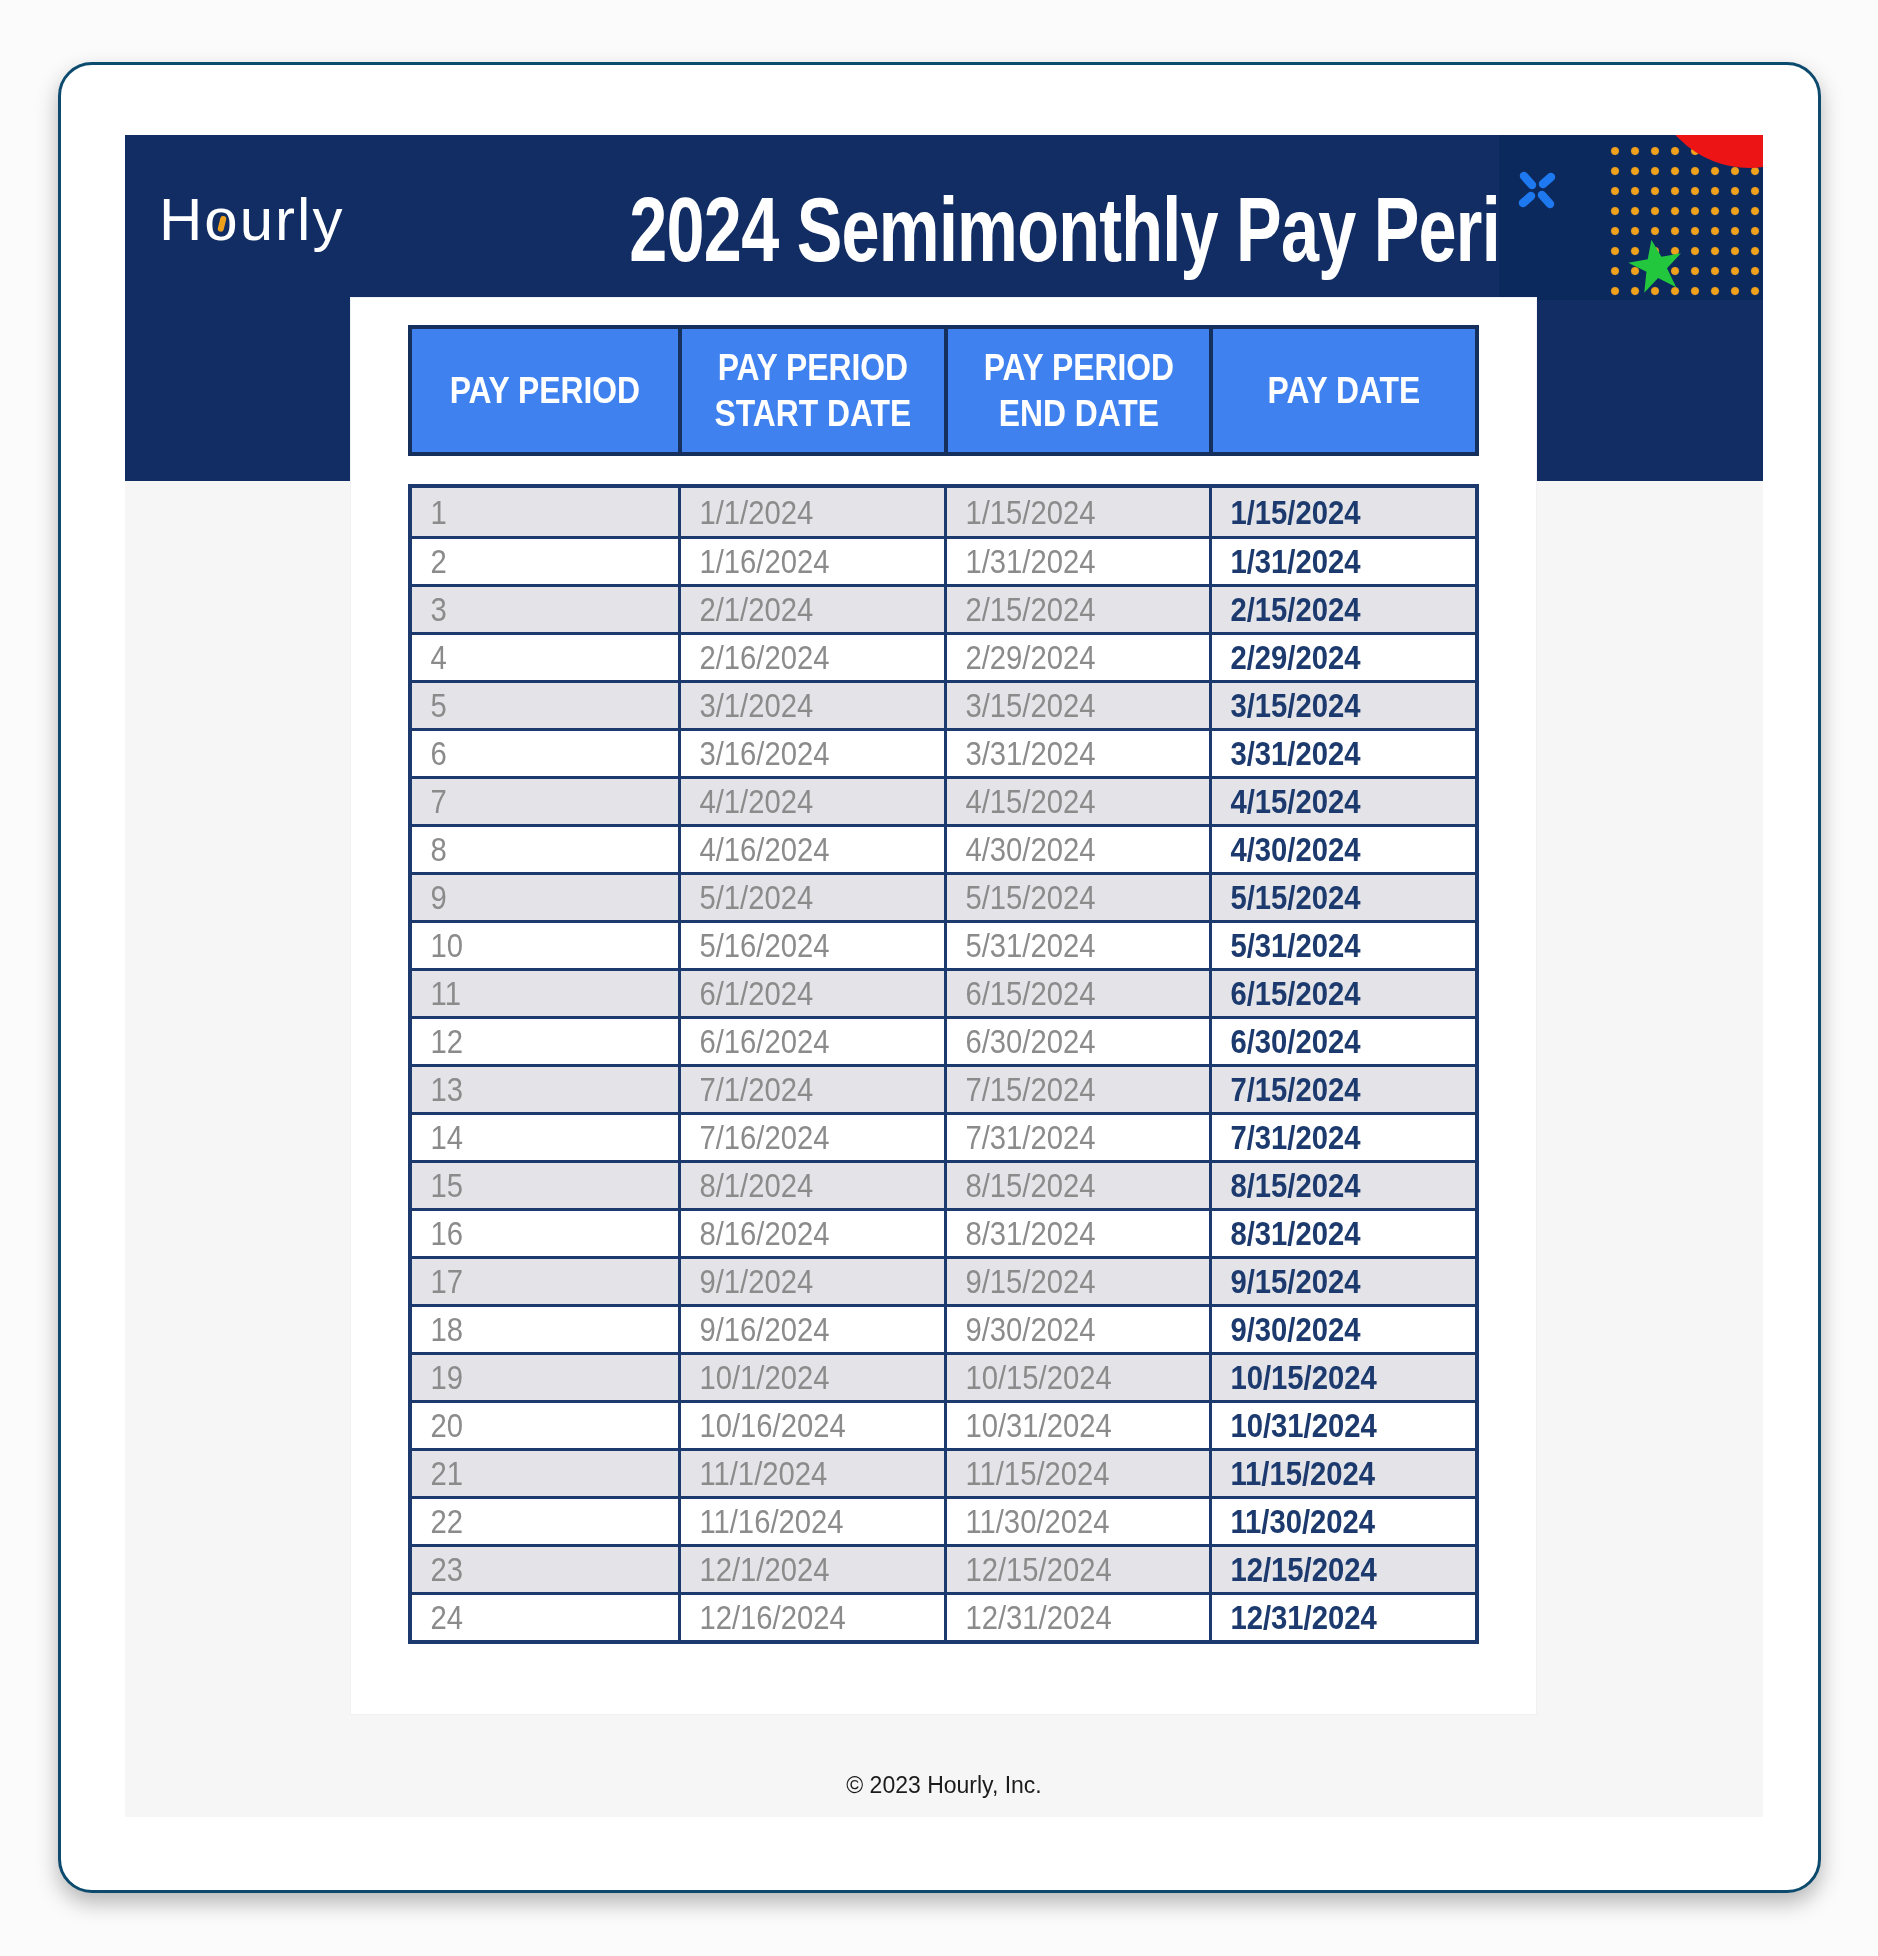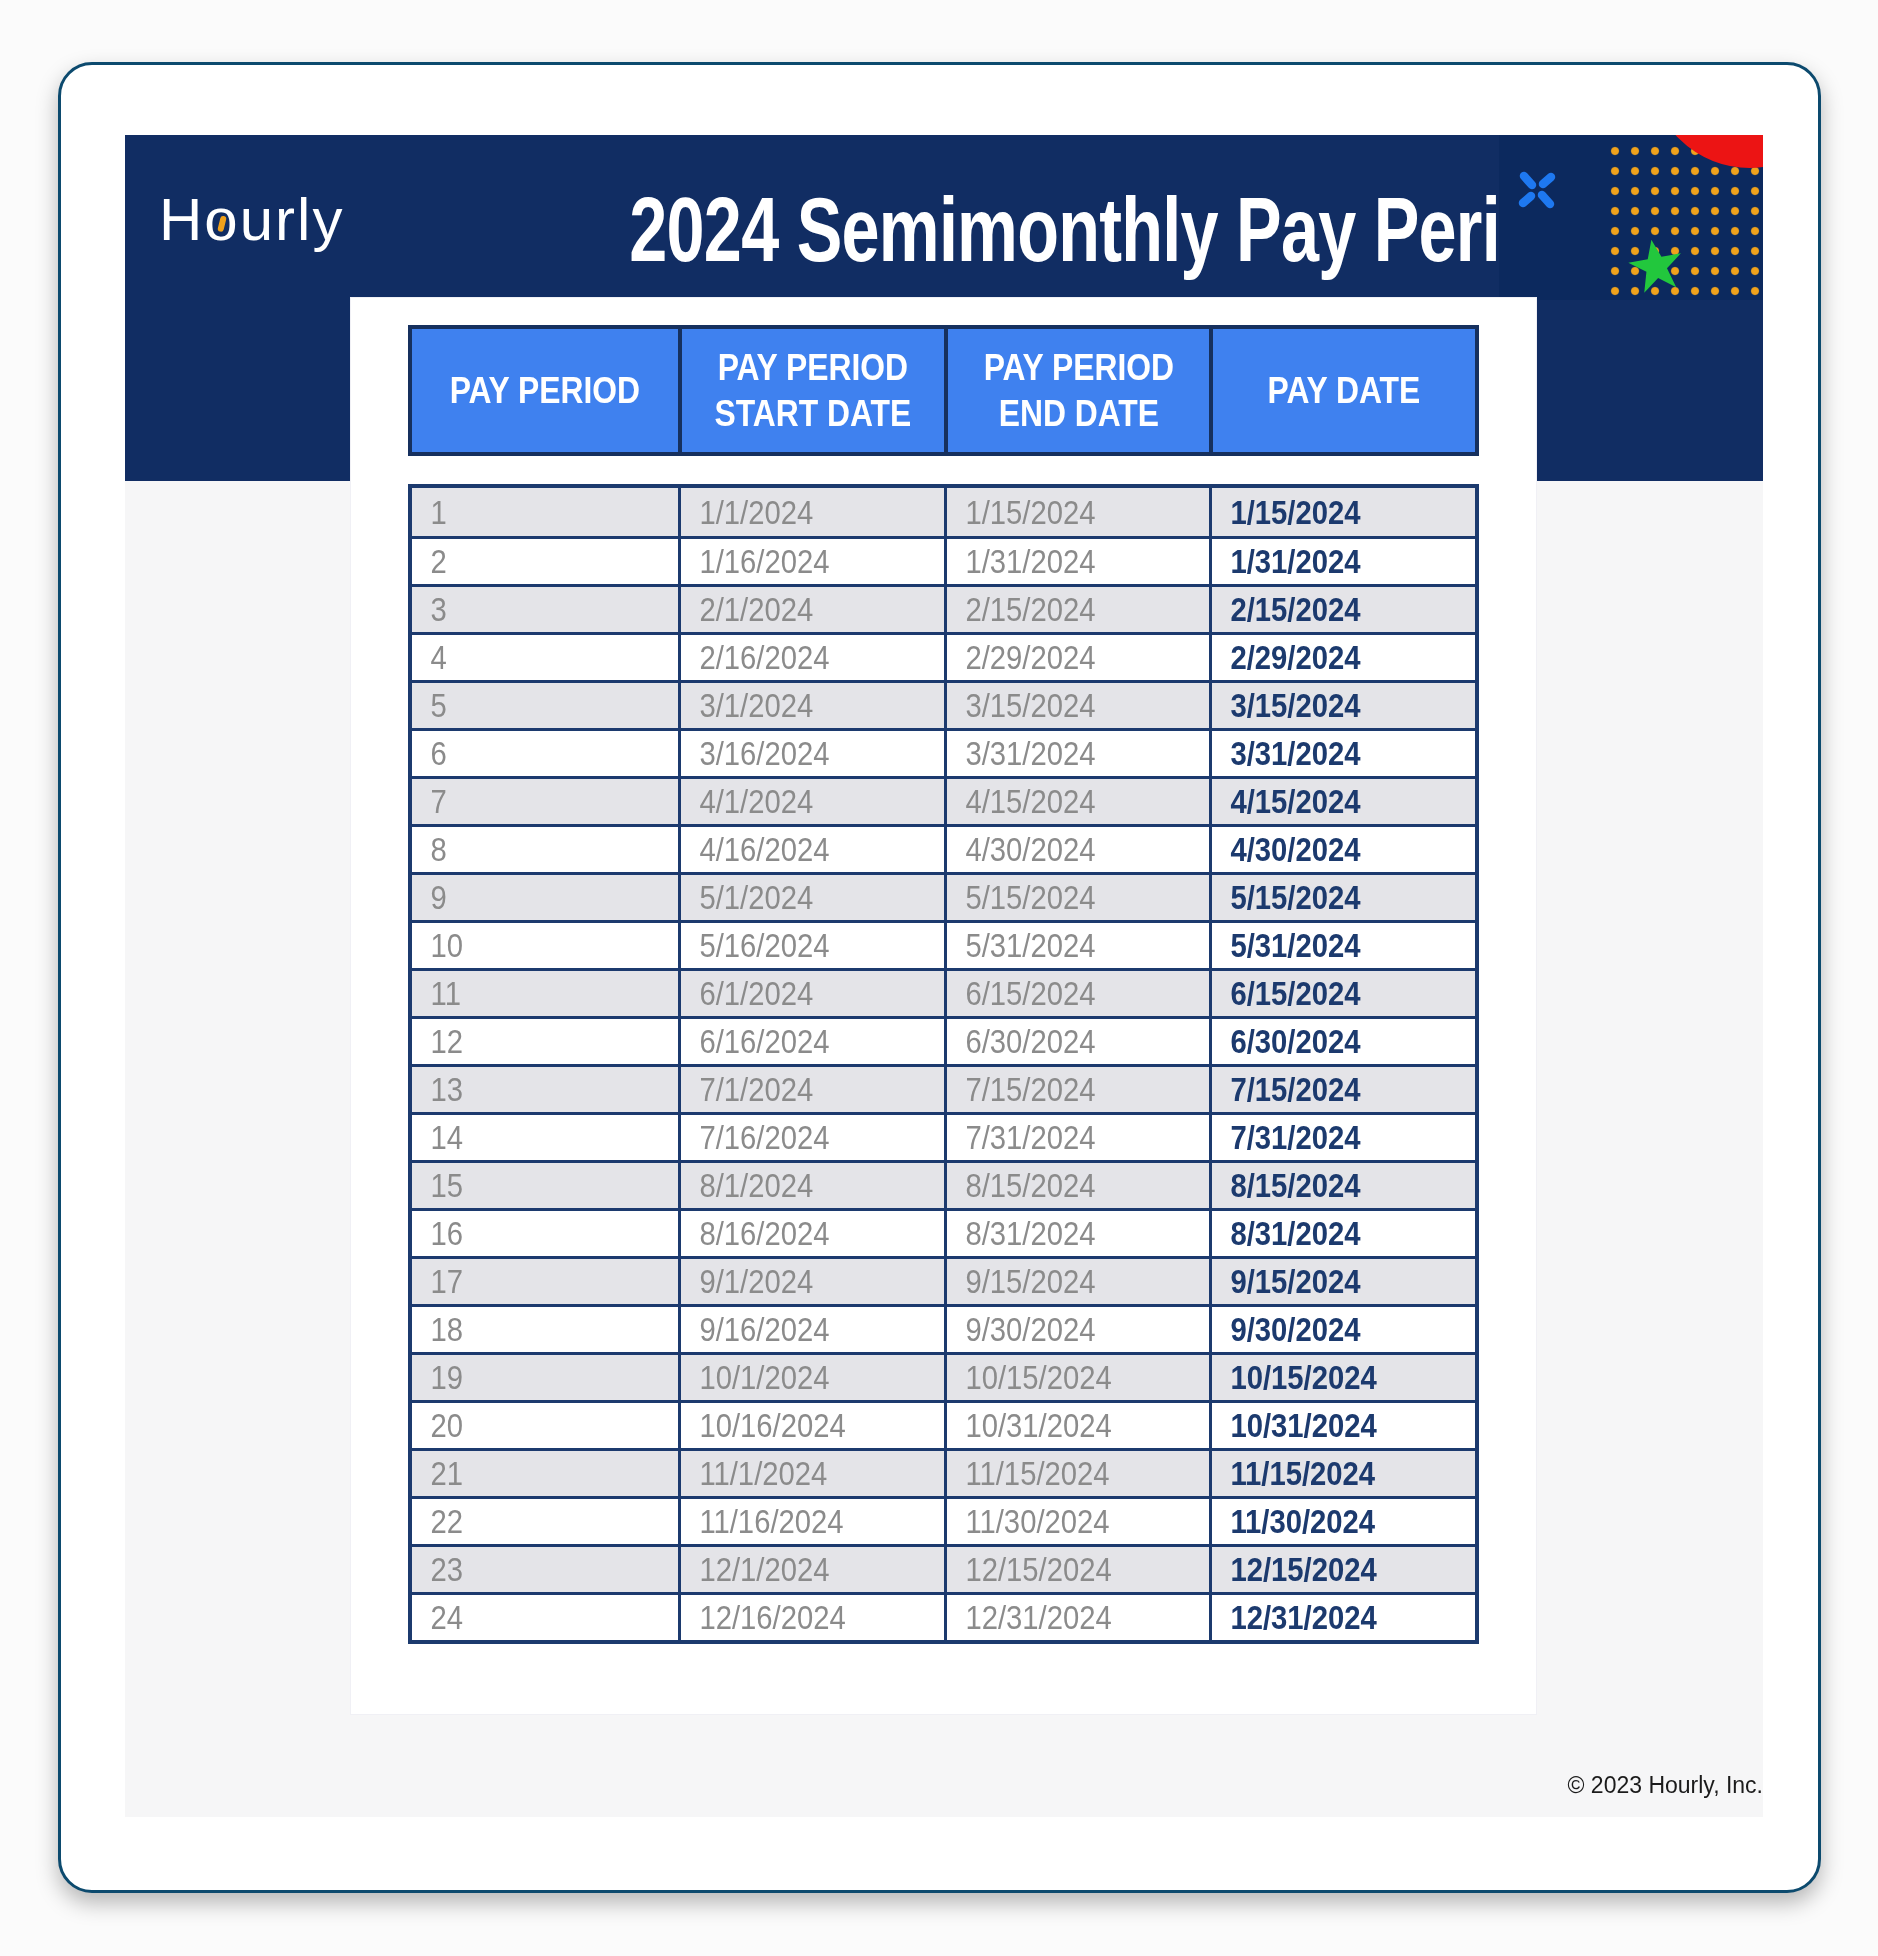--- a/index.html
+++ b/index.html
@@ -56,21 +56,21 @@
   .tbody { position:absolute; left:57px; top:186px; width:1071px; border:4px solid #1c3a6e; }
   .row  { display:grid; grid-template-columns:repeat(4,1fr); height:48px;
           background:#ffffff; border-top:3px solid #1c3a6e; }
   .row:first-child { border-top:none; }
   .row.alt { background:#e4e4e8; }
   .cell { display:flex; align-items:center; justify-content:center; overflow:hidden;
           font-size:34px; color:#8b8b8b; border-left:3px solid #1c3a6e; }
   .cell:first-child { border-left:none; }
   .cell.c-pay { color:#1c3a6e; font-weight:bold; }
 
-  .footer { position:absolute; left:64px; top:1707px; width:1638px; text-align:right;
+  .footer { position:absolute; left:64px; top:1707px; width:1638px; text-align:center;
             font-size:23px; color:#1b1b1b; }
 </style>
 </head>
 <body>
 
 <div class="page">
   <div class="card">
 
     <div class="band">
       <div class="logo"><span>H</span><span class="o">o</span><span>urly</span></div>

